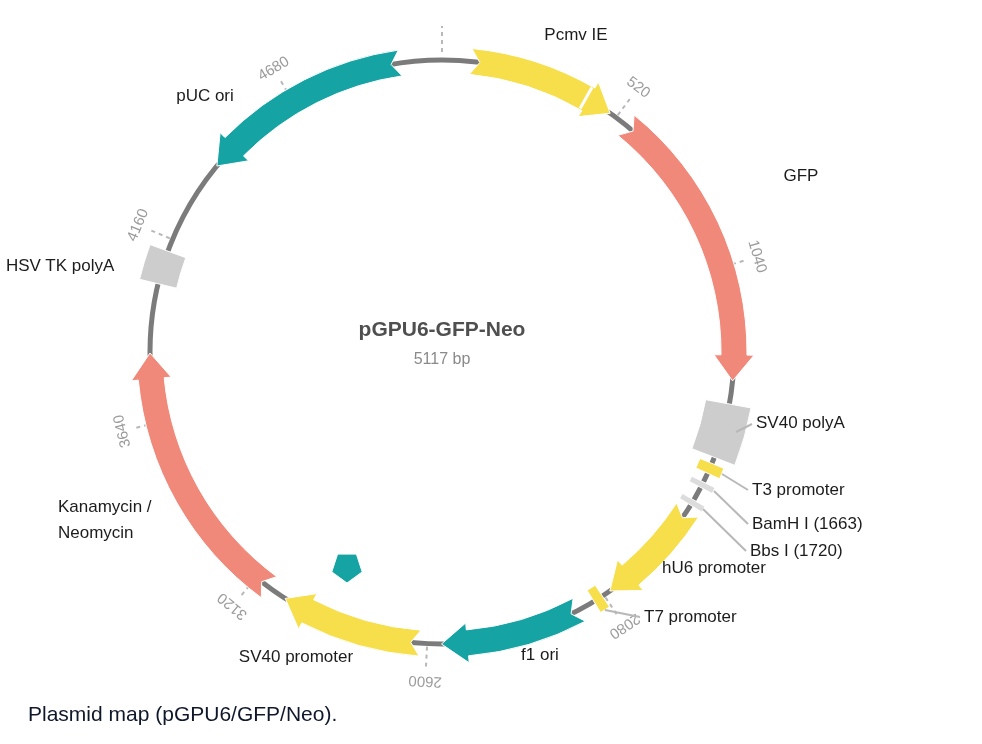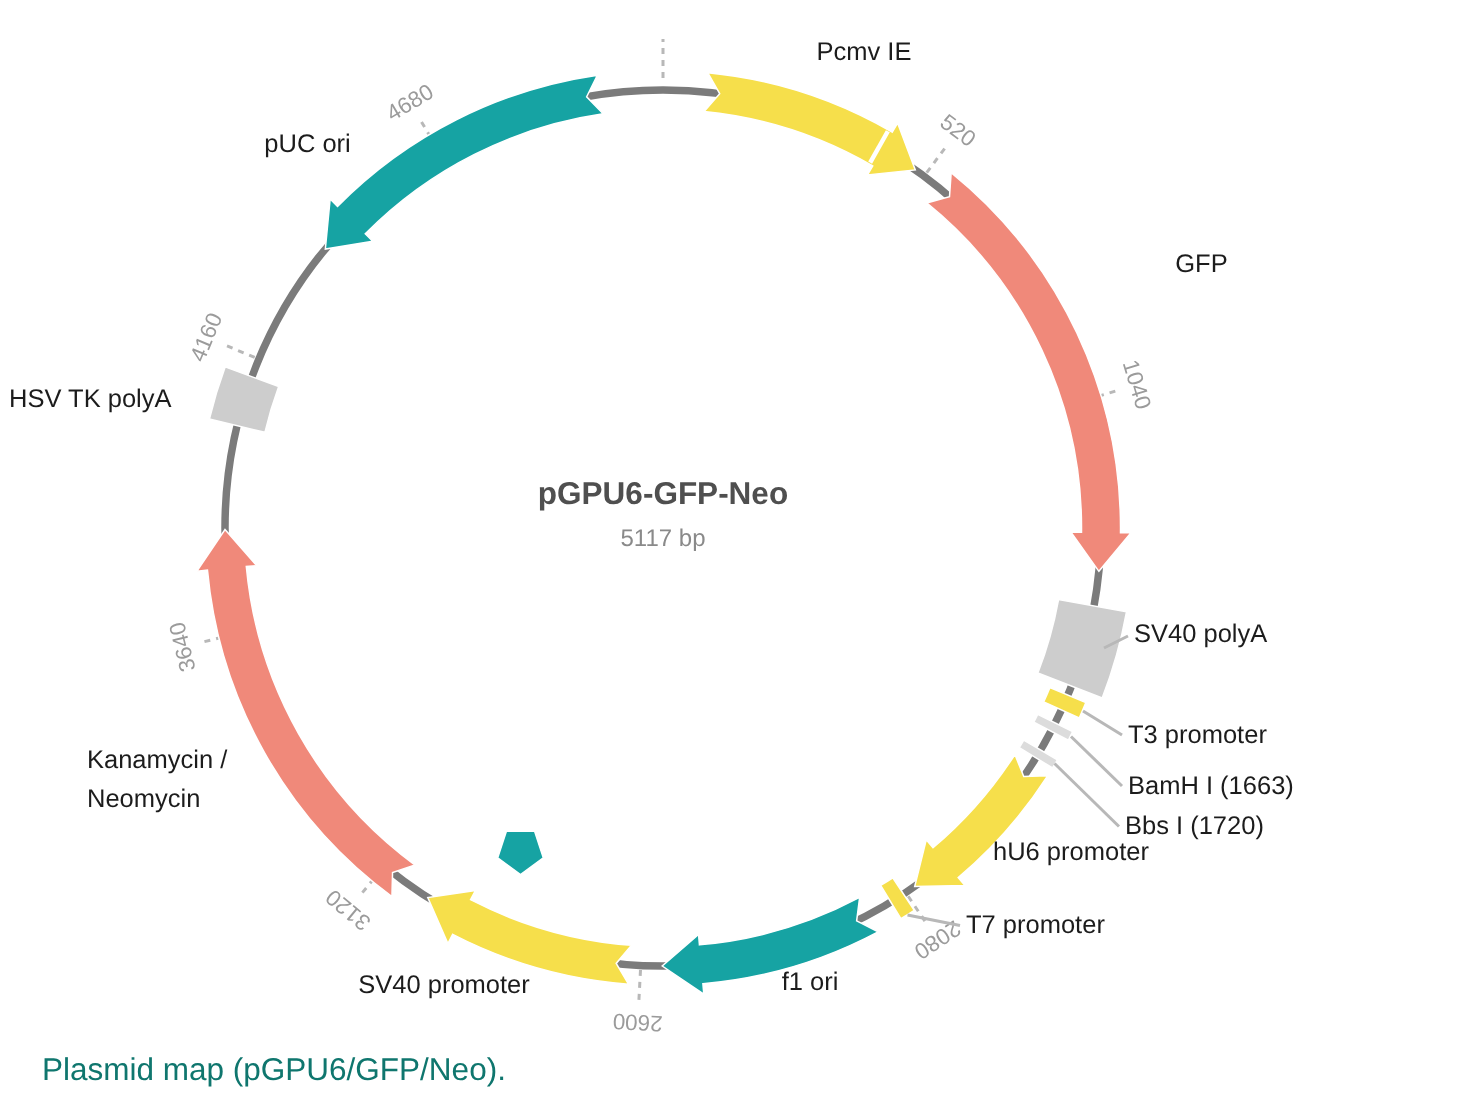--- a/index.html
+++ b/index.html
@@ -2,21 +2,21 @@
 <html><head>
 <meta charset="utf-8">
 <style>
   html,body{margin:0;padding:0;background:#ffffff;}
   body{width:982px;height:744px;font-family:"Liberation Sans", sans-serif;overflow:hidden;}
   svg{display:block;}
   .map-title{font-size:21px;font-weight:bold;fill:#4f4f4f;}
   .map-subtitle{font-size:16px;fill:#8a8a8a;}
   #g-labels text{font-size:17px;}
   #g-ticks text{font-size:15px;}
-  .caption{font-size:21px;color:#0f766e;margin:8px 0 0 28px;}
+  .caption{font-size:21px;color:#0f172a;margin:8px 0 0 28px;}
 </style>
 </head>
 <body>
 
 <div>
   <svg id="plasmid-svg" width="982" height="694" viewBox="0 0 982 694">
     <circle cx="442" cy="352" r="292" fill="none" stroke="#7b7b7b" stroke-width="5"></circle>
     <g id="g-ticks">
         <line x1="617.8" y1="115.1" x2="630.3" y2="98.3" stroke="#b8b8b8" stroke-width="2" stroke-dasharray="4 4"></line>
         <text x="638.1" y="87.8" text-anchor="middle" dominant-baseline="middle" fill="#9b9b9b" transform="rotate(36.6 638.1 87.8)">520</text>

